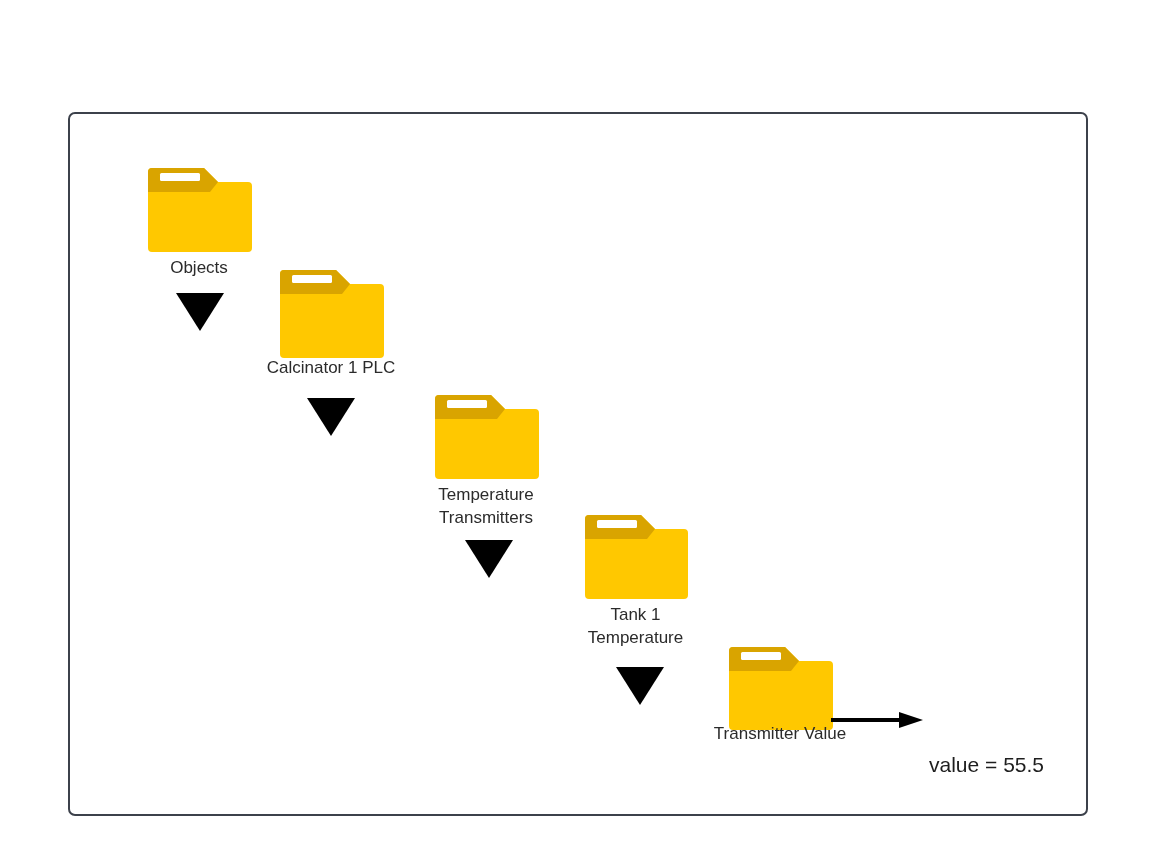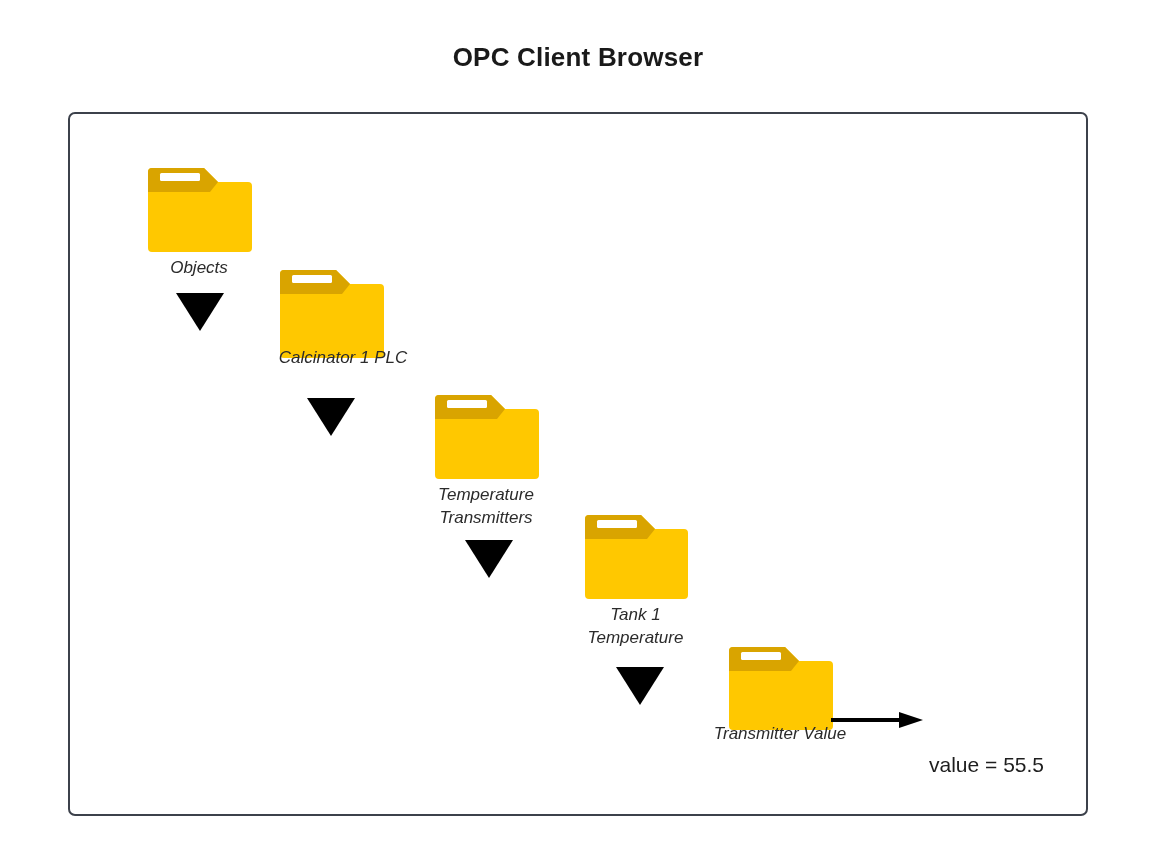--- a/index.html
+++ b/index.html
@@ -36,21 +36,20 @@
     width: 1020px;
     height: 704px;
     border: 2px solid #3c414b;
     border-radius: 7px;
     box-sizing: border-box;
     background: transparent;
   }
   
   .tree-node {
     position: absolute;
-    font-style: italic;
   }
   .folder-icon {
     position: relative;
     display: block;
   }
   .folder-icon svg {
     display: block;
   }
   .node-label {
     position: absolute;
@@ -86,21 +85,20 @@
     font-size: 21px;
     color: #1e1e1e;
     white-space: pre;
   }
 </style>
 </head>
 <body>
 
 <div id="canvas">
 
-  <div id="page-title">OPC Client Browser</div>
 
   <div id="diagram-frame"></div>
 
   <div class="tree-node" style="left:146px; top:166px;">
     <span class="folder-icon">
       <svg width="106" height="86" viewBox="0 0 106 86">
         <path d="M2,6 a4,4 0 0 1 4,-4 h52 l14,14 h30 a4,4 0 0 1 4,4 v62 a4,4 0 0 1 -4,4 h-96 a4,4 0 0 1 -4,-4 z" fill="#FFC800"></path>
         <path d="M2,6 a4,4 0 0 1 4,-4 h52 l14,14 l-8,10 h-62 z" fill="#D9A400"></path>
         <rect x="14" y="7" width="40" height="8" rx="1.5" fill="#FFFFFF"></rect>
       </svg>
@@ -113,21 +111,21 @@
     </div>
 
   <div class="tree-node" style="left:278px; top:268px;">
     <span class="folder-icon">
       <svg width="106" height="90" viewBox="0 0 106 90">
         <path d="M2,6 a4,4 0 0 1 4,-4 h52 l14,14 h30 a4,4 0 0 1 4,4 v66 a4,4 0 0 1 -4,4 h-96 a4,4 0 0 1 -4,-4 z" fill="#FFC800"></path>
         <path d="M2,6 a4,4 0 0 1 4,-4 h52 l14,14 l-8,10 h-62 z" fill="#D9A400"></path>
         <rect x="14" y="7" width="40" height="8" rx="1.5" fill="#FFFFFF"></rect>
       </svg>
     </span>
-    <div class="node-label" style="top:78px;margin-left:12px;">Calcinator 1 PLC</div>
+    <div class="node-label" style="top:88px;">Calcinator 1 PLC</div>
   </div>
 
   <div class="connector-arrow" style="left:307px; top:398px;">
       <i></i>
     </div>
 
   <div class="tree-node" style="left:433px; top:393px;">
     <span class="folder-icon">
       <svg width="106" height="86" viewBox="0 0 106 86">
         <path d="M2,6 a4,4 0 0 1 4,-4 h52 l14,14 h30 a4,4 0 0 1 4,4 v62 a4,4 0 0 1 -4,4 h-96 a4,4 0 0 1 -4,-4 z" fill="#FFC800"></path>

